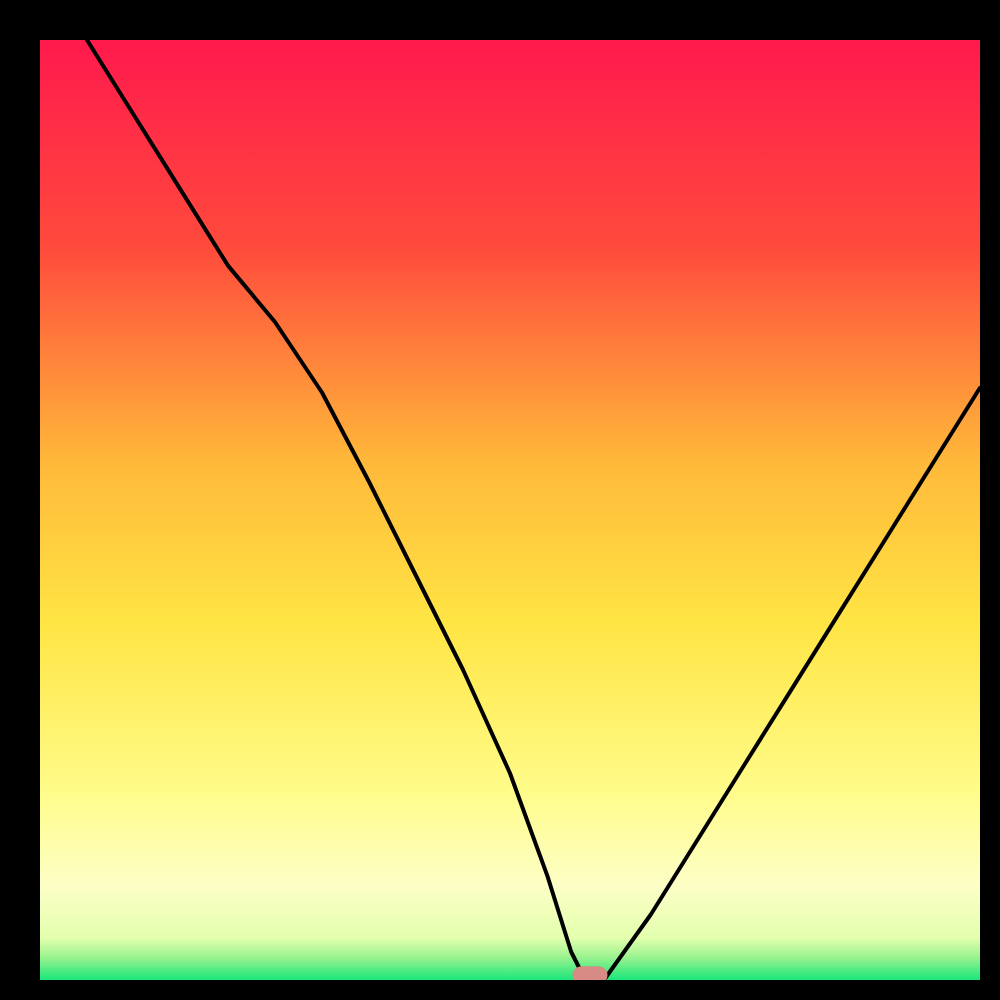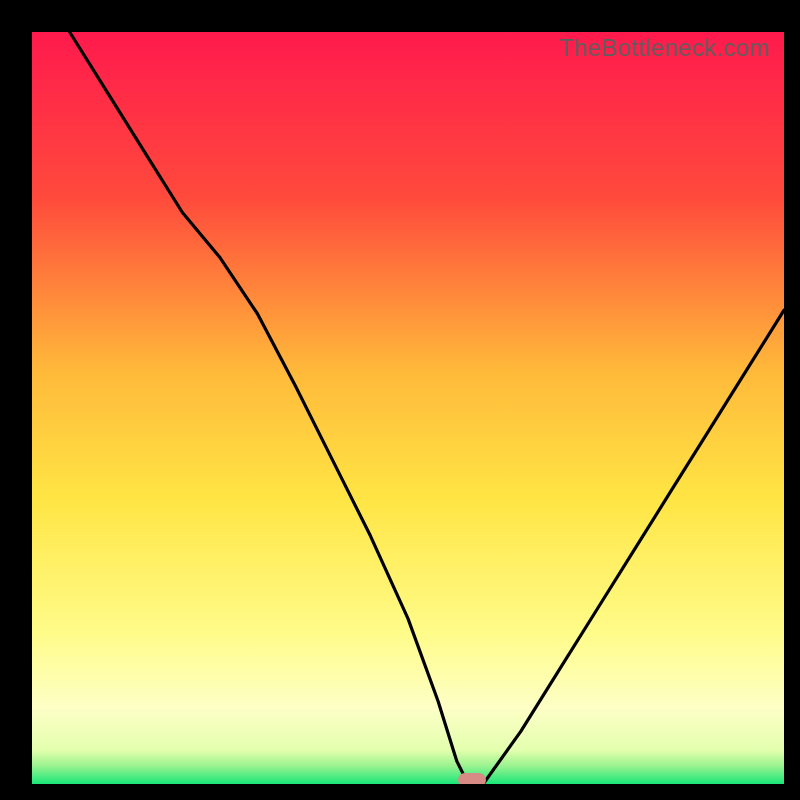--- a/index.html
+++ b/index.html
@@ -75,15 +75,14 @@
       </defs>
       <rect x="0" y="0" width="752" height="752" fill="url(#g)"></rect>
     </svg>
 
     <svg class="curve" viewBox="0 0 752 752" preserveAspectRatio="none">
       <path id="curve-path" d="M37.6 0.0 L75.2 60.2 L112.8 120.3 L150.4 180.5 L188.0 225.6 L225.6 282.0 L263.2 353.4 L300.8 428.6 L338.4 503.8 L376.0 586.6 L406.1 669.3 L424.9 729.4 L436.2 752.0 L451.2 752.0 L488.8 699.4 L526.4 639.2 L564.0 579.0 L601.6 518.9 L639.2 458.7 L676.8 398.6 L714.4 338.4 L752.0 278.2" fill="none" stroke="#000" stroke-width="3.2" stroke-linejoin="round" stroke-linecap="round"></path>
     </svg>
 
     <div class="marker" id="marker" style="left: 425.92px; top: 741.24px; background: rgb(216, 138, 132);"></div>
 
-    <div class="watermark">TheBottleneck.com</div>
   </div>
 </div>
 
 </body></html>

